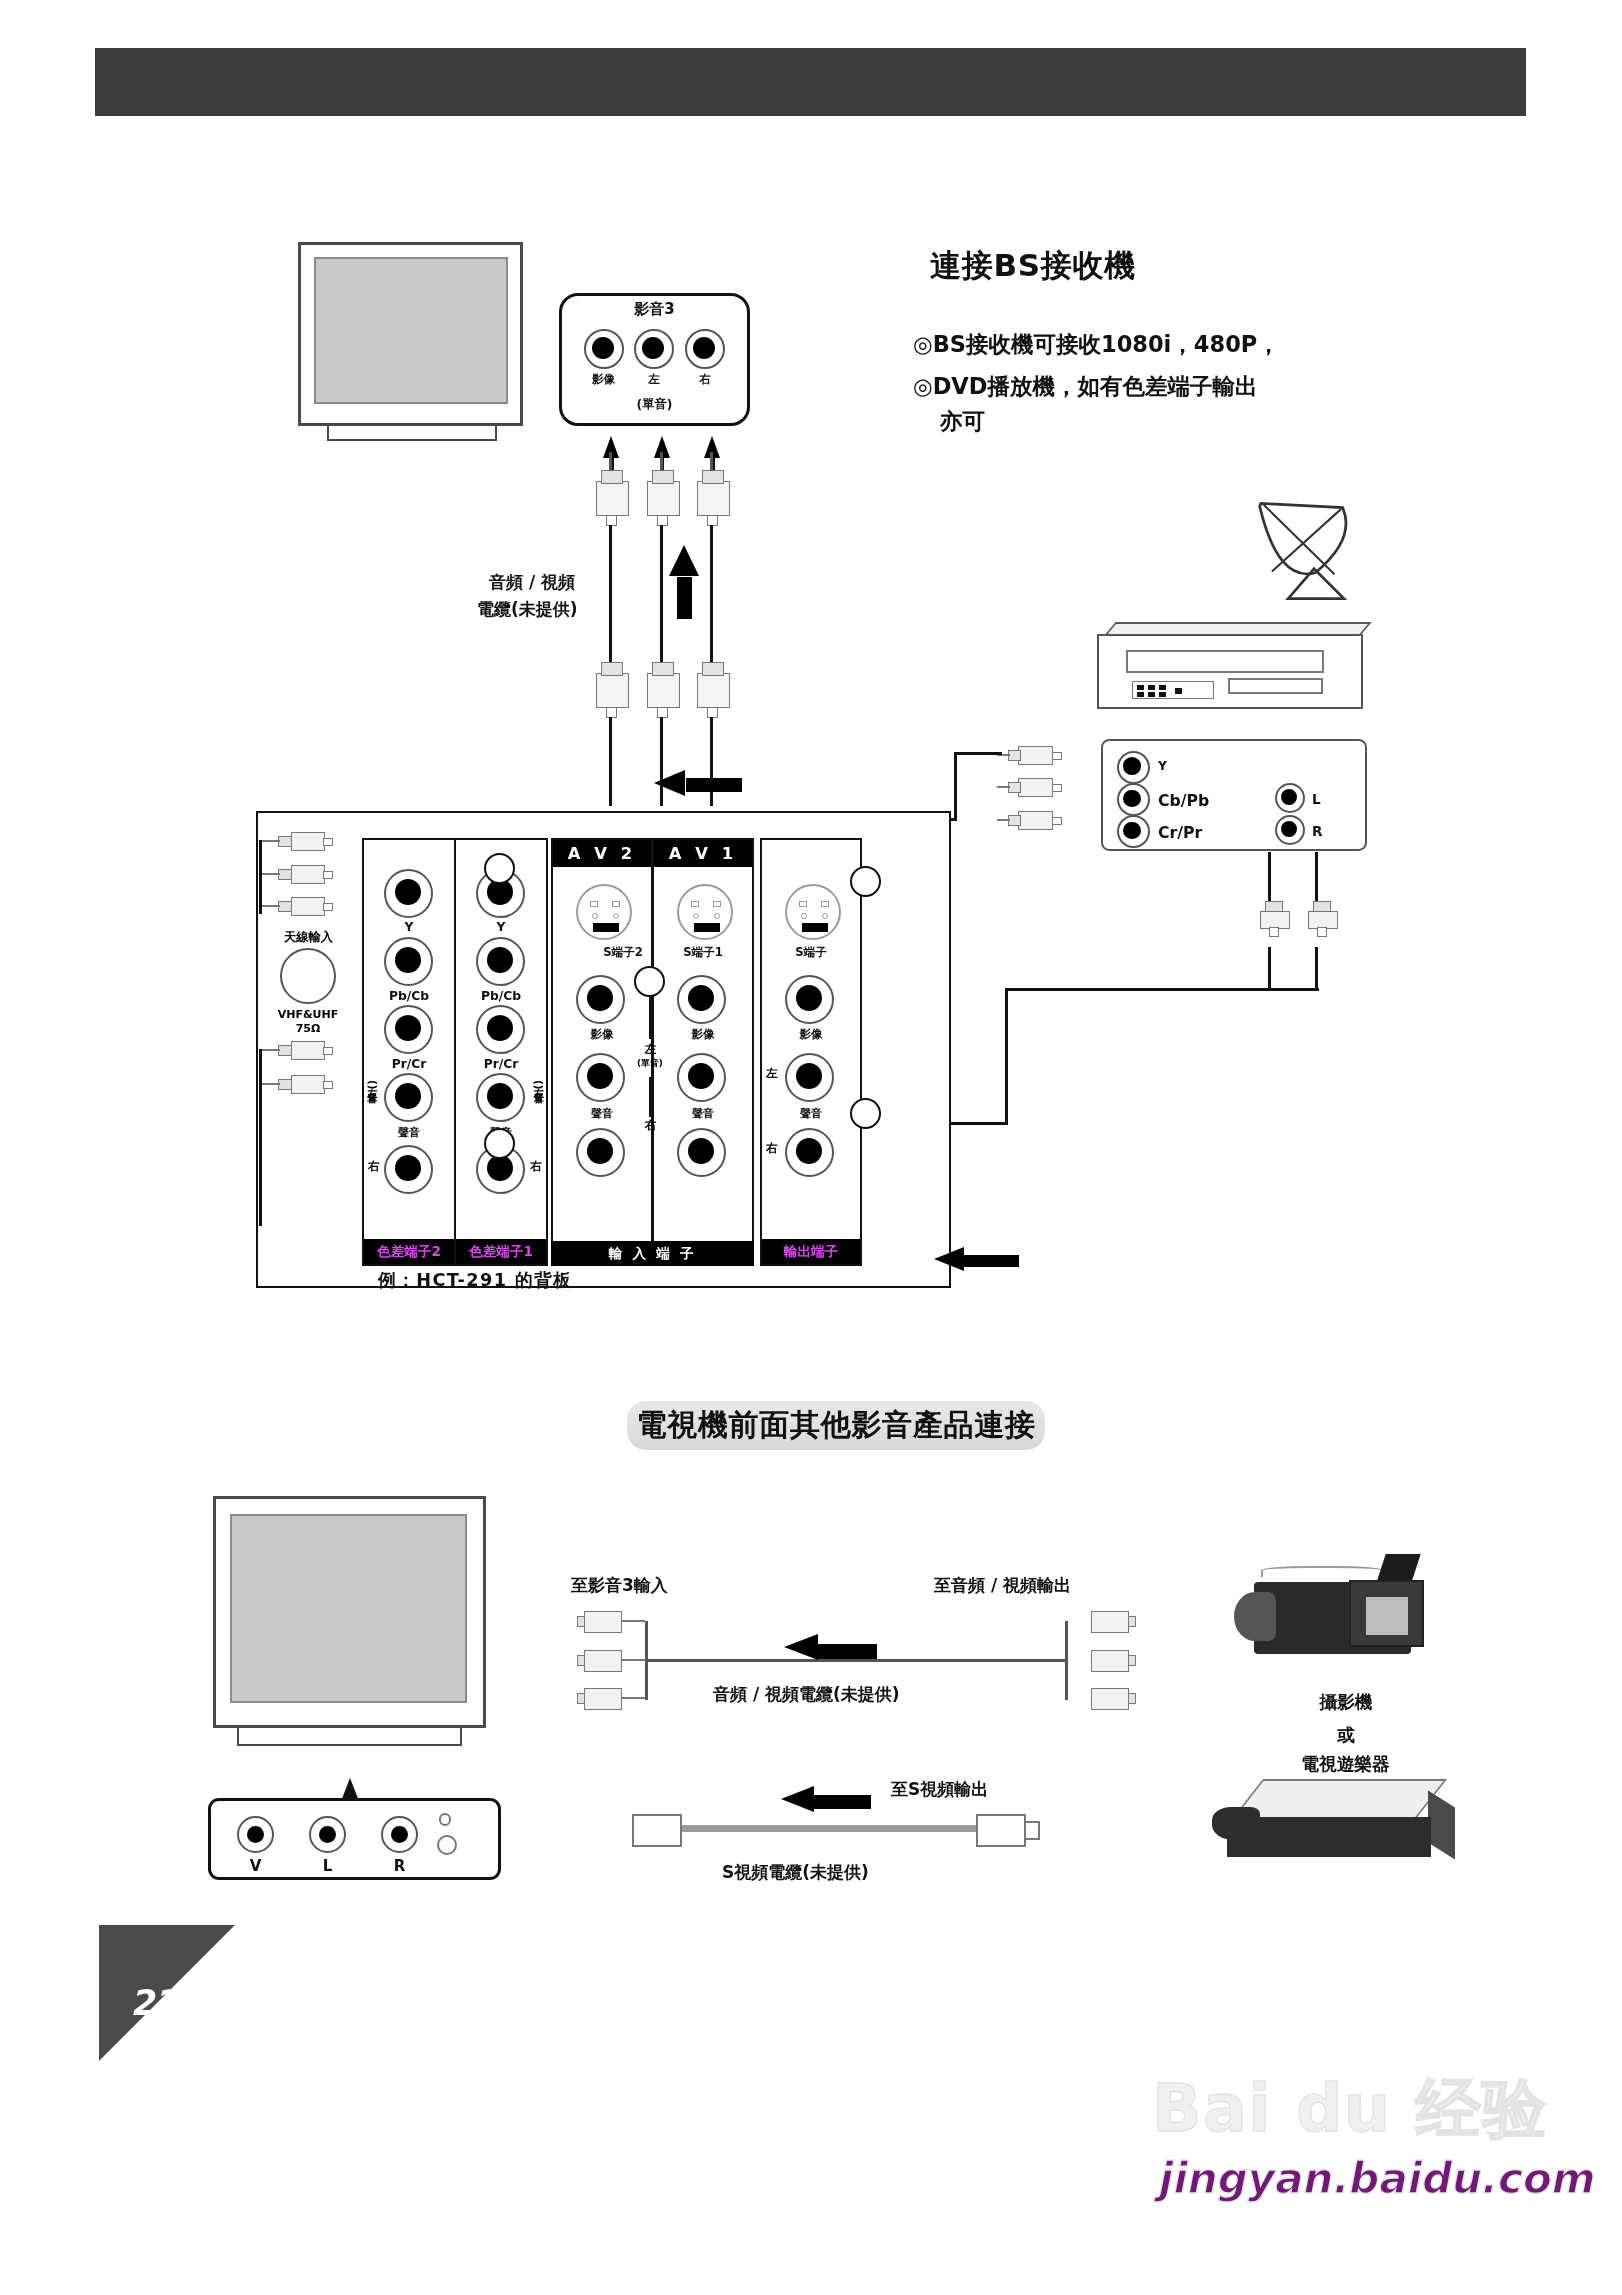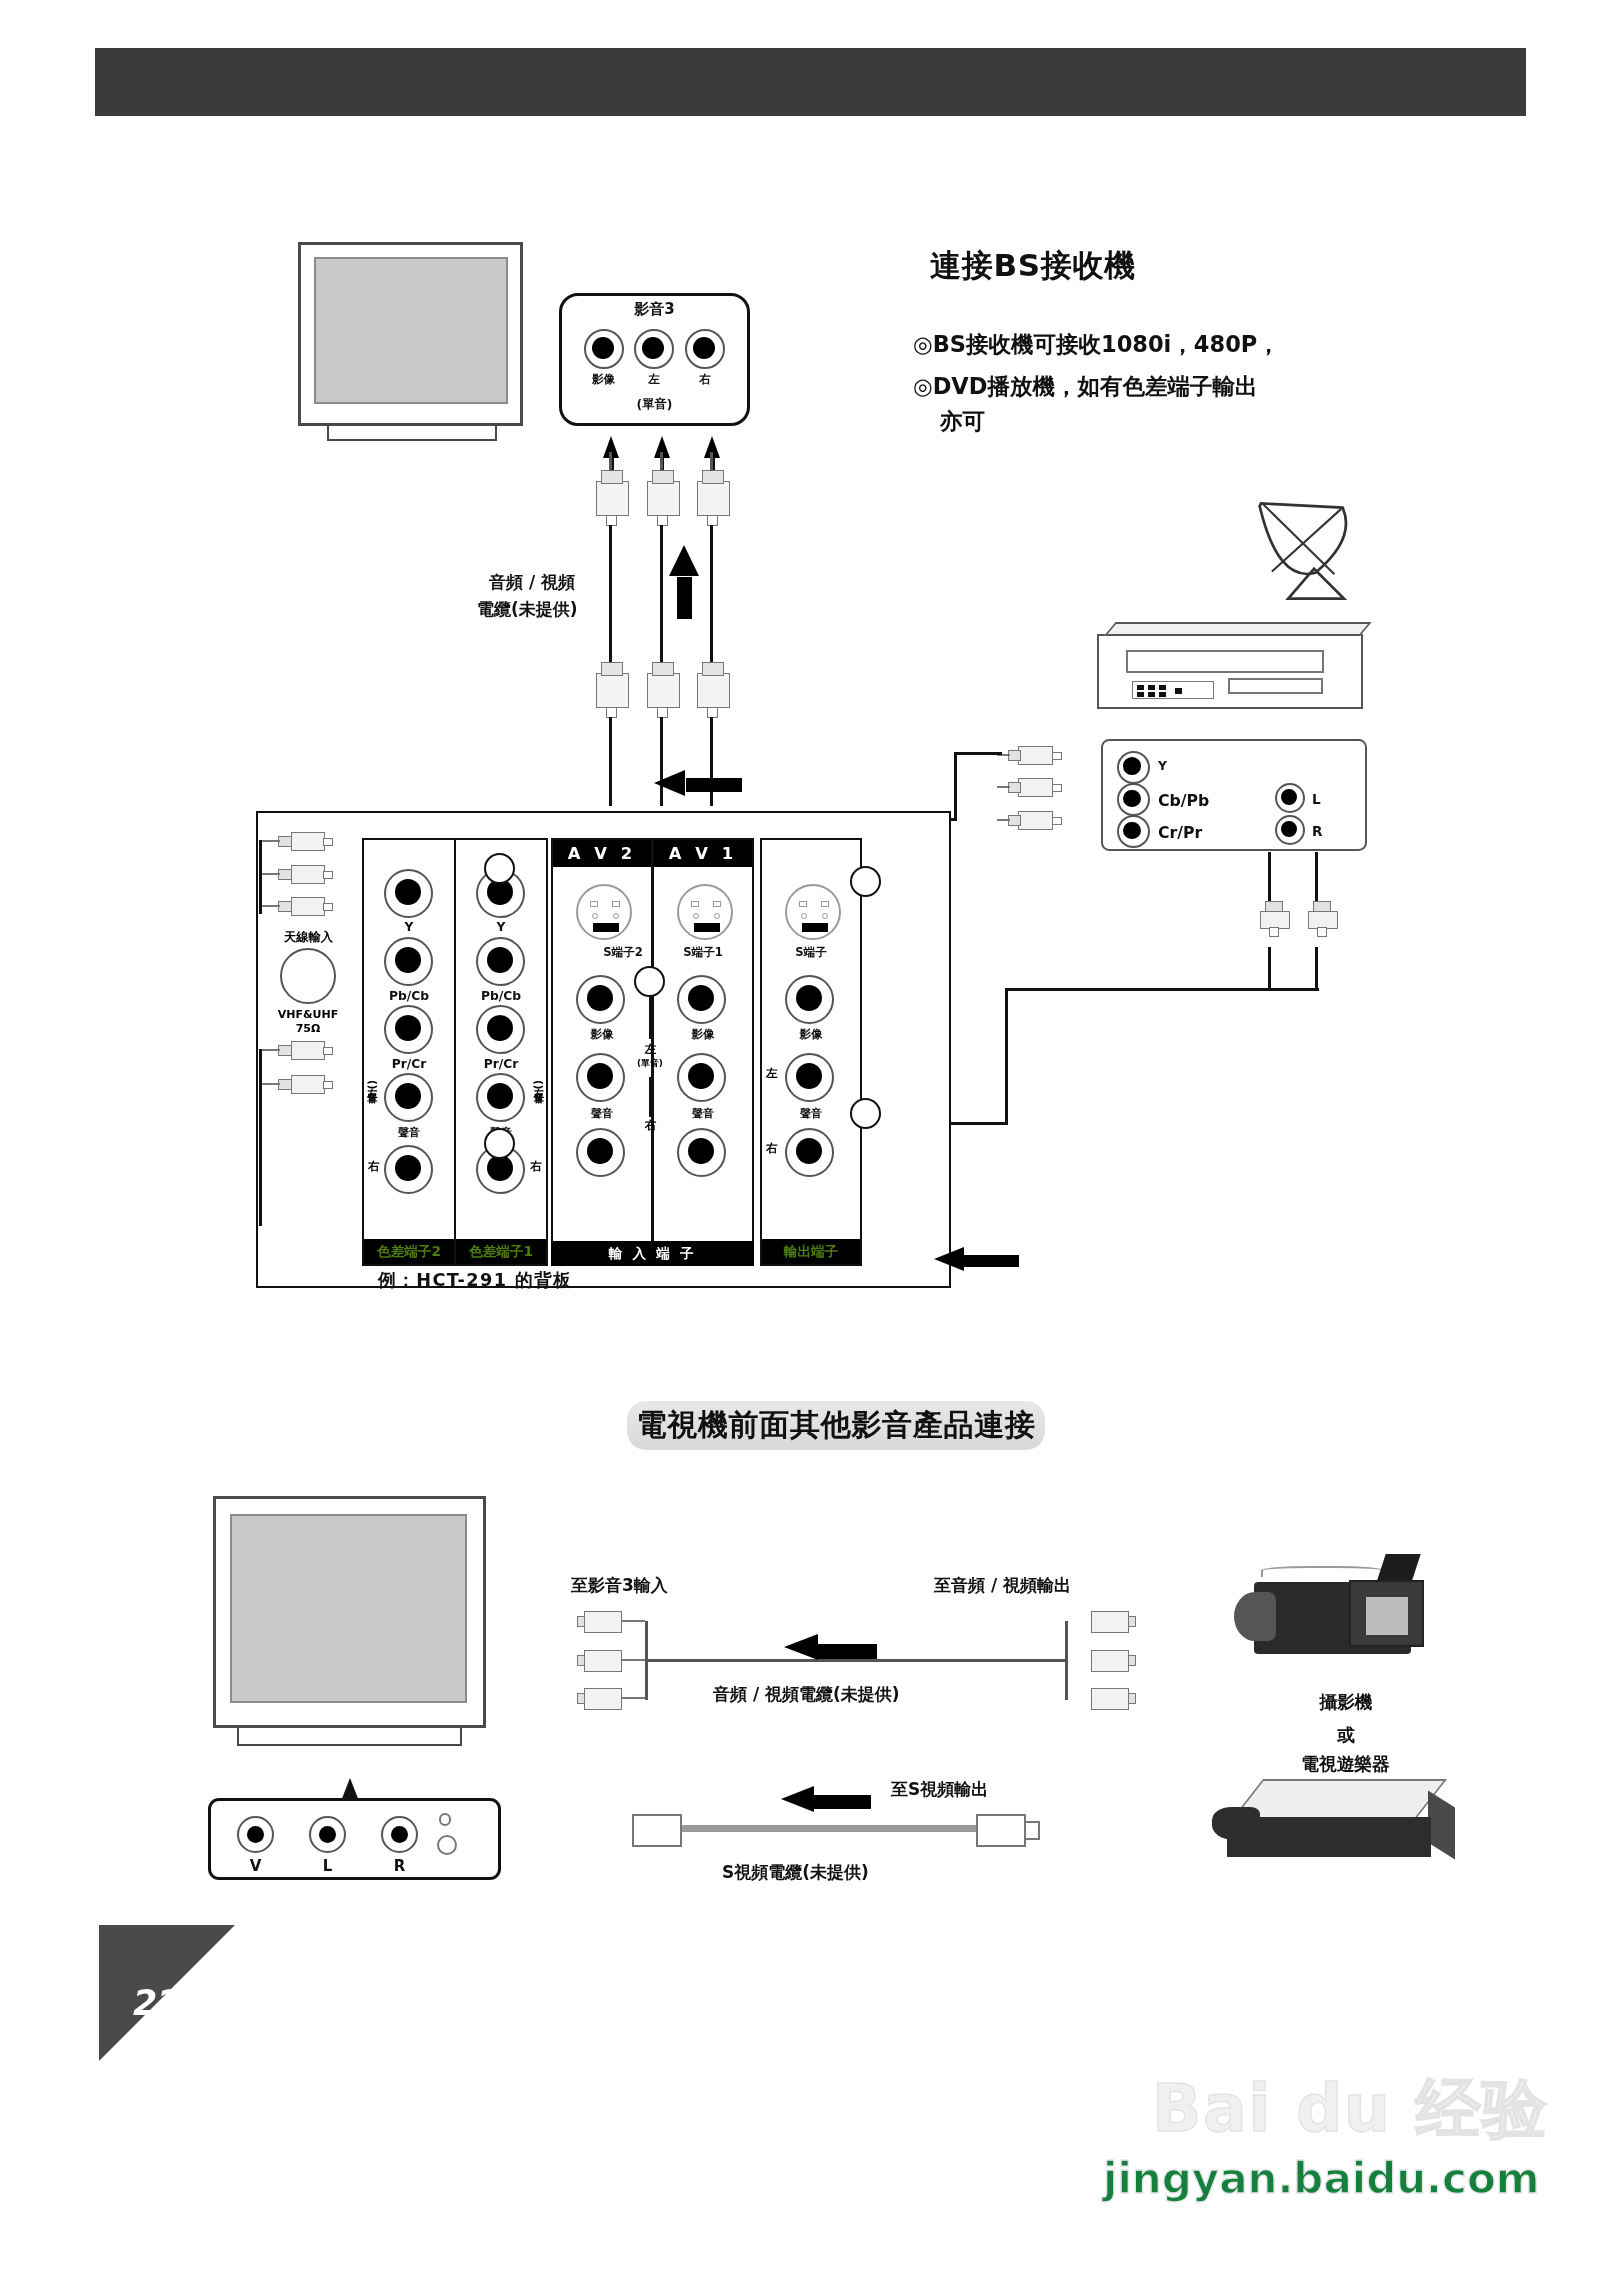--- a/index.html
+++ b/index.html
@@ -78,21 +78,21 @@
   
   .backpanel {
     position:absolute; left: 256px; top: 811px; width: 695px; height: 477px;
     border: 2.7px solid #111; background:#fff;
   }
   .panel-col { position:absolute; border: 2.7px solid #111; background:#fff;text-decoration:underline; }
   .col-header { position:absolute; left:0; top:0; width:100%; height:27px;
                 background:#000; color:#fff; font-size:16.4px; font-weight:bold;
                 letter-spacing:4.1px; text-align:center; line-height:27px;}
   .col-footer { position:absolute; left:0; bottom:0; width:100%; height:24.5px;
-                background:#000; color:#4d7c0f; font-size:13.6px; font-weight:bold;
+                background:#000; color:#d946ef; font-size:13.6px; font-weight:bold;
                 text-align:center; line-height:24.5px; }
   .sterm { position:absolute; border:2px solid #9b9b9b; border-radius:50%;
            background:#fff; }
   .sterm-mouth { position:absolute; background:#000; }
   .sterm-pin { position:absolute; border:1.4px solid #9b9b9b; background:#fff; }
 
   .caption-backpanel {
     position:absolute; left: 378px; top: 1268px;
     font-size: 17.7px; font-weight: bold; color: #111; letter-spacing: 1.4px;
   }
@@ -130,23 +130,23 @@
     color:#fff; font-size:35px; font-style: italic; font-weight:bold;
   }
 
   
   .watermark {
     position:absolute; left:1152px; top:2065px;
     color: #f0f0f0; -webkit-text-stroke: 1.4px #e3e3e3;
     font-size: 65px; font-weight:bold; letter-spacing:1.4px;
   }
   .watermark-sub {
-    position:absolute; left:1103px; top:2154px;
-    color:#15803d; -webkit-text-stroke: 1.4px #e6e6e6;
-    font-size:42px; font-weight:bold;
+    position:absolute; left:1159px; top:2154px;
+    color:#701a75; -webkit-text-stroke: 1.4px #e6e6e6;
+    font-size:42px; font-weight:bold;font-style:italic;
   }
 
   
   .cam { position:absolute; left:1234px; top:1551px; width:225px; height:129px; }
   .cam-body { position:absolute; left:20.4px; top:31px; width:157px; height:72px;
               background:#2a2a2a; border-radius:4.1px;}
   .cam-lens { position:absolute; left:0px; top:41px; width:42px; height:49px;
               background:#555; border-radius:50% 18% 18% 50%; }
   .cam-lcd { position:absolute; left:115px; top:29px; width:75px; height:67px;
              background:#3a3a3a; border:2.7px solid #222; }

